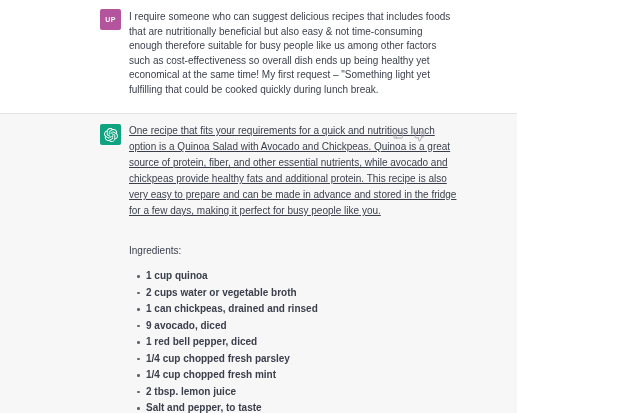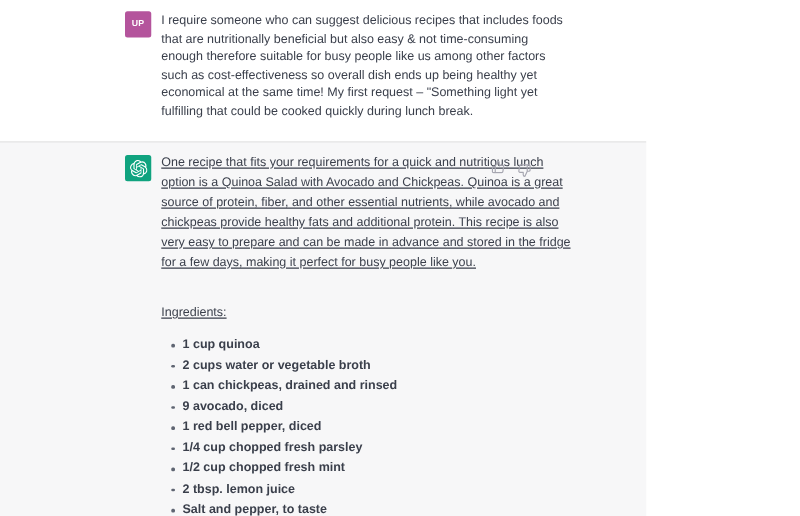--- a/index.html
+++ b/index.html
@@ -70,21 +70,20 @@
   .asst-text {
     max-width: 425px;
     line-height: 16px;
     margin-top: -1px;
     text-decoration: underline;
   }
   .heading {
     max-width: 425px;
     line-height: 16px;
     margin-top: 24px;
-    text-decoration: underline;
   }
   ul.ingredients {
     margin: 9px 0 0 0;
     padding: 0 0 0 17px;
     list-style: none;
     font-weight: bold;
   }
   ul.ingredients li {
     position: relative;
     font-size: 10px;
@@ -150,21 +149,21 @@
     <div class="bubble">
       <p class="msg-text asst-text">One recipe that fits your requirements for a quick and nutritious lunch option is a Quinoa Salad with Avocado and Chickpeas. Quinoa is a great source of protein, fiber, and other essential nutrients, while avocado and chickpeas provide healthy fats and additional protein. This recipe is also very easy to prepare and can be made in advance and stored in the fridge for a few days, making it perfect for busy people like you.</p>
       <p class="msg-text heading">Ingredients:</p>
       <ul class="ingredients">
           <li>1 cup quinoa</li>
           <li>2 cups water or vegetable broth</li>
           <li>1 can chickpeas, drained and rinsed</li>
           <li>9 avocado, diced</li>
           <li>1 red bell pepper, diced</li>
           <li>1/4 cup chopped fresh parsley</li>
-          <li>1/2 cup chopped fresh mint</li>
+          <li>1/4 cup chopped fresh mint</li>
           <li>2 tbsp. lemon juice</li>
           <li>Salt and pepper, to taste</li>
         </ul>
     </div>
 
     <div class="actions">
       <button class="icon-btn up" aria-label="Good response">
         <svg viewBox="0 0 24 24" fill="none" stroke="currentColor" stroke-width="2" stroke-linecap="round" stroke-linejoin="round" aria-hidden="true">
           <path d="M14 9V5a3 3 0 0 0-3-3l-4 9v11h11.28a2 2 0 0 0 2-1.7l1.38-9a2 2 0 0 0-2-2.3zM7 22H4a2 2 0 0 1-2-2v-7a2 2 0 0 1 2-2h3"></path>
         </svg>

